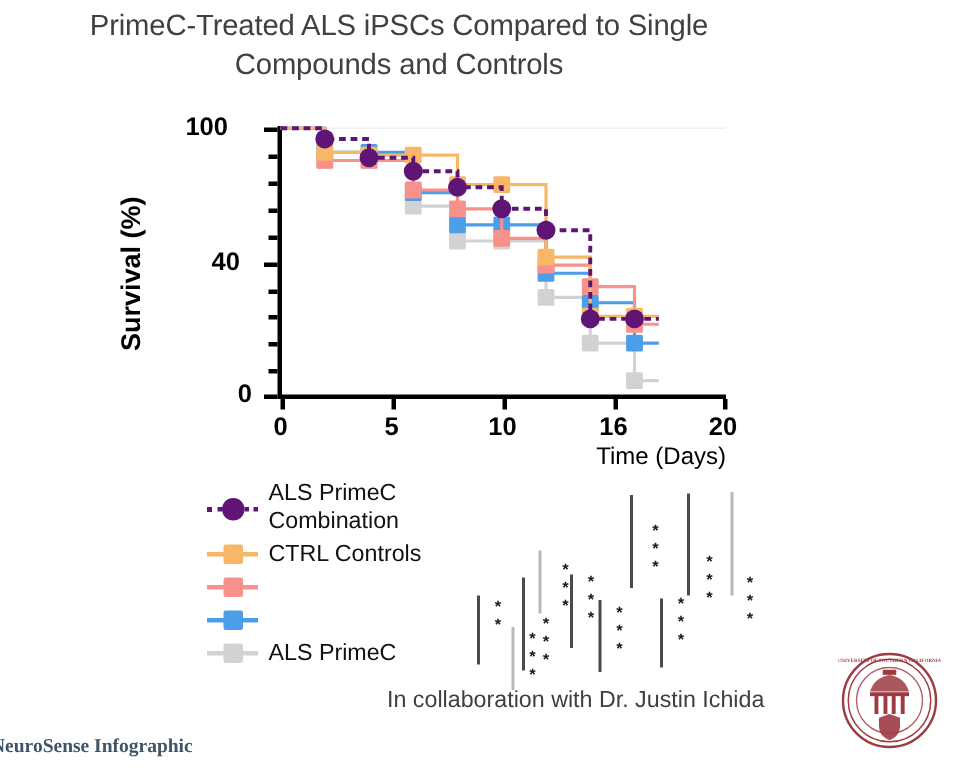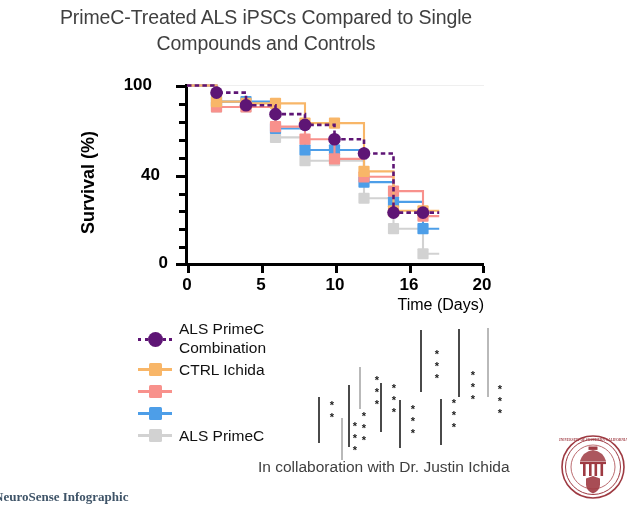--- a/index.html
+++ b/index.html
@@ -239,21 +239,21 @@
           <div class="key-mark circ" style="background: rgb(94, 21, 117);"></div>
         </div>
         <div class="legend-label">ALS PrimeC
 Combination</div>
       </div>
       <div class="legend-row">
         <div class="legend-key">
           <div class="key-line" style="background: rgb(248, 182, 104);"></div>
           <div class="key-mark sq" style="background: rgb(248, 182, 104);"></div>
         </div>
-        <div class="legend-label">CTRL Ichida</div>
+        <div class="legend-label">CTRL Controls</div>
       </div>
       <div class="legend-row">
         <div class="legend-key">
           <div class="key-line" style="background: rgb(248, 145, 140);"></div>
           <div class="key-mark sq" style="background: rgb(248, 145, 140);"></div>
         </div>
       </div>
       <div class="legend-row">
         <div class="legend-key">
           <div class="key-line" style="background: rgb(77, 158, 232);"></div>

